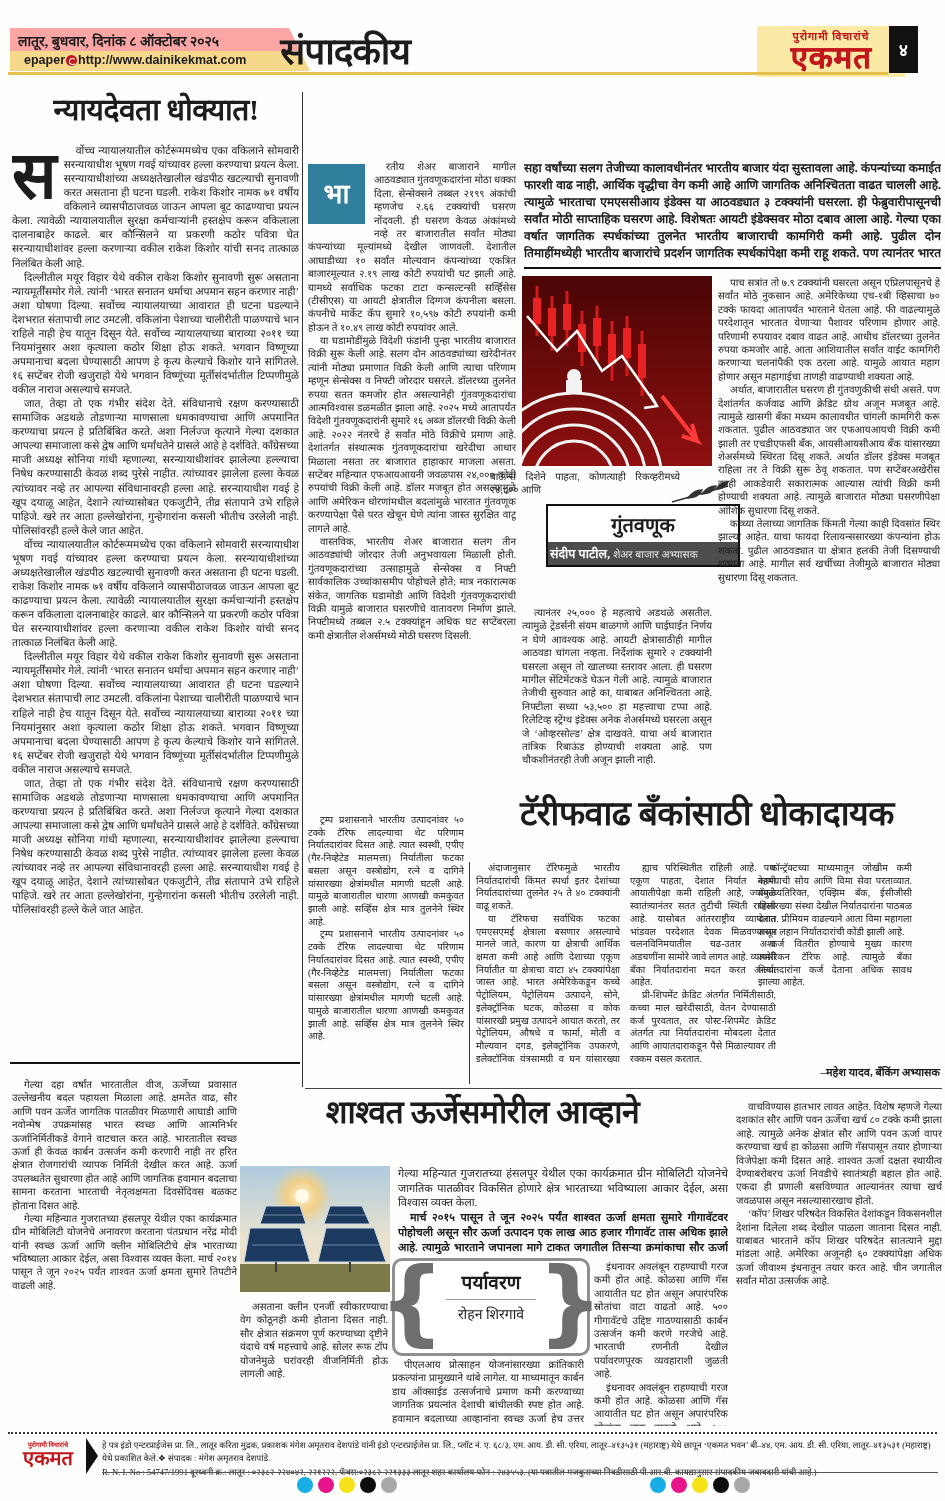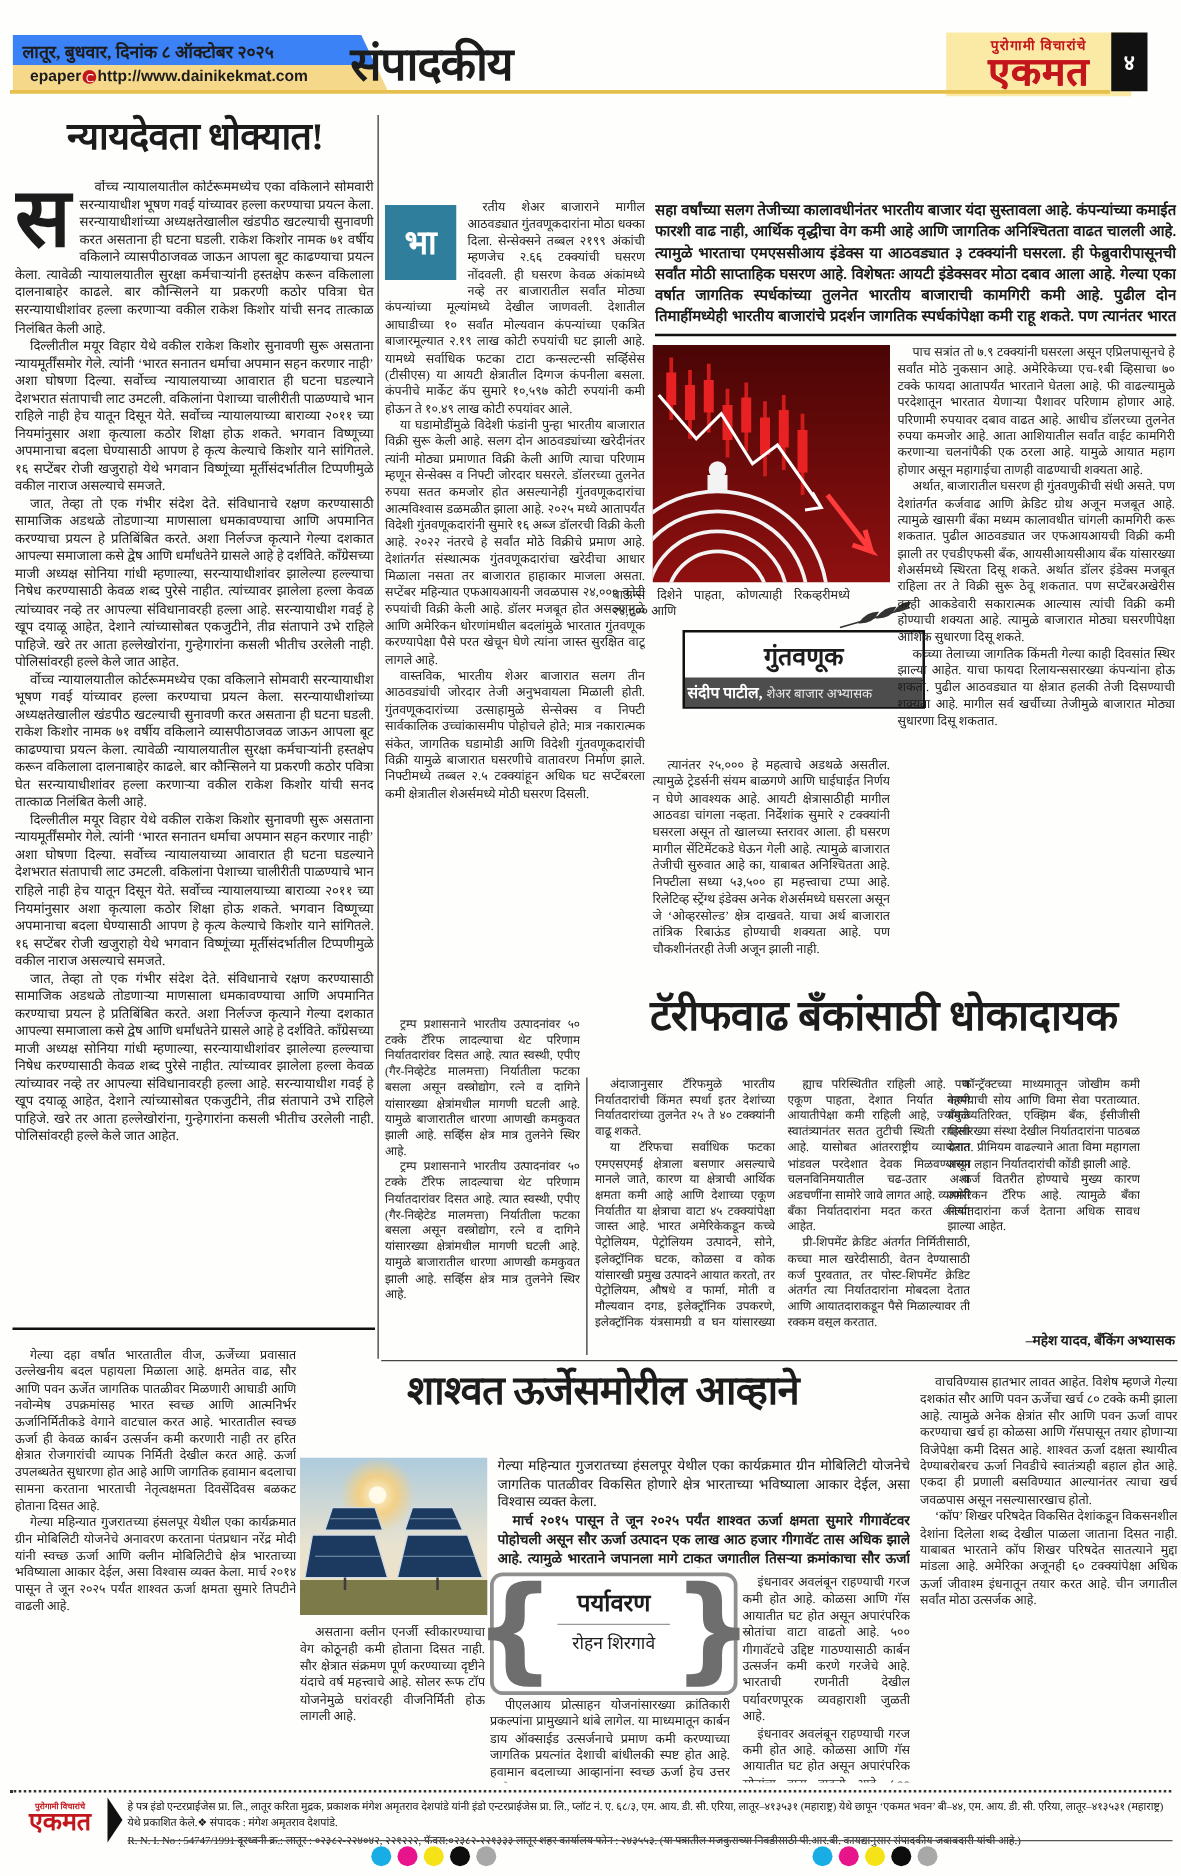--- a/index.html
+++ b/index.html
@@ -1,21 +1,21 @@
 <!DOCTYPE html>
 <html><head>
 <meta charset="utf-8">
 <style>
   html,body{margin:0;padding:0;background:#ffffff;}
   .sheet{position:relative;width:945px;height:1501px;background:#fefefc;overflow:hidden;
          font-family:"Liberation Serif","DejaVu Serif",serif;color:#1c1c1c;}
   .abs{position:absolute;}
   
   .banner{clip-path:polygon(0 0,93% 0,100% 100%,0 100%);}
-  .banner .date{background:#3b82f6;font-weight:bold;font-size:14px;padding:3px 8px 1px 8px;white-space:nowrap;}
+  .banner .date{background:#fca5a5;font-weight:bold;font-size:14px;padding:3px 8px 1px 8px;white-space:nowrap;}
   .banner .ep{background:#f5d88a;font-weight:bold;font-size:12.5px;padding:2px 8px 4px 14px;display:flex;align-items:center;gap:1px;}
   .ep-ico{display:inline-block;width:11px;height:11px;border-radius:50%;background:#c3161c;position:relative;}
   .ep-ico::after{content:"";position:absolute;left:3px;top:3px;width:5px;height:5px;border-radius:50%;border:1.5px solid #fff;border-right-color:transparent;}
   .section-title{font-size:37px;font-weight:bold;letter-spacing:-1px;text-align:center;}
   .masthead{background:#fbe9a6;text-align:center;padding:2px 10px 4px 10px;}
   .masthead .tag{color:#c3161c;font-weight:bold;font-size:11px;letter-spacing:1px;}
   .masthead .nm{color:#c3161c;font-weight:bold;font-size:31px;line-height:30px;letter-spacing:1px;text-shadow:0.6px 0 #c3161c;}
   .pageno{background:#111;color:#fff;font-size:17px;font-weight:bold;display:flex;align-items:center;justify-content:center;}
   .goldline{background:#e6c04c;height:3px;}
   

